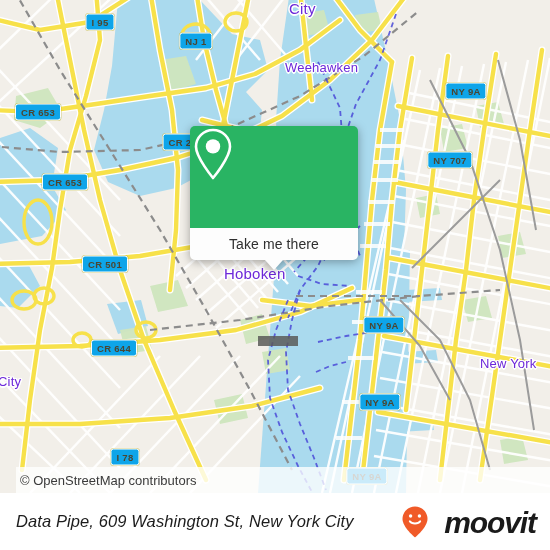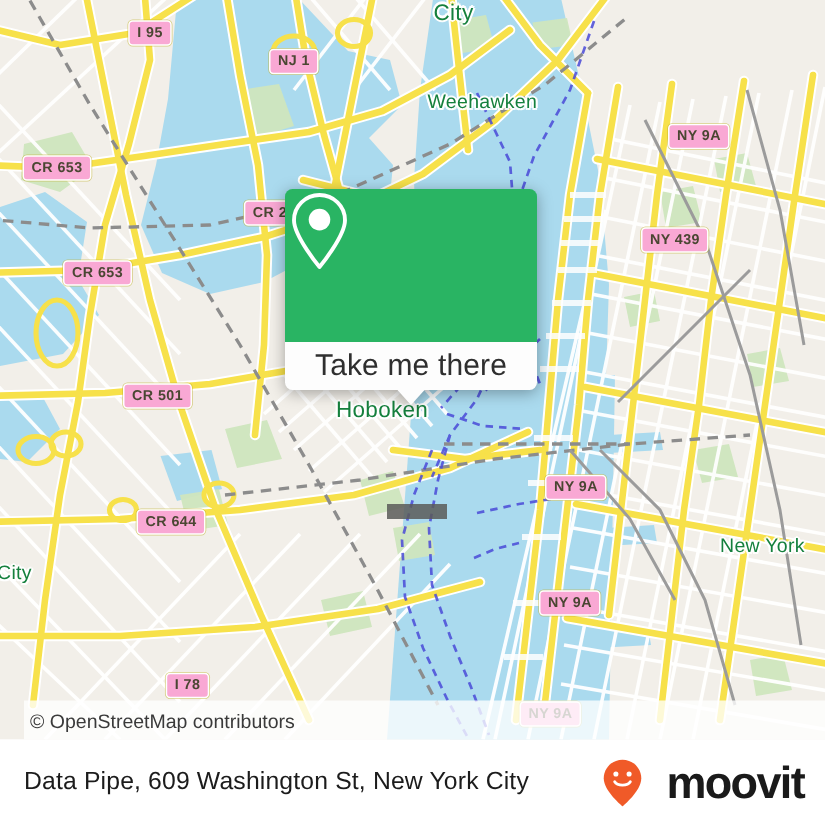--- a/index.html
+++ b/index.html
@@ -10,37 +10,37 @@
   }
   #app{position:relative;width:550px;height:550px;overflow:hidden;}
 
   
   #map{position:absolute;left:0;top:0;width:550px;height:493px;overflow:hidden;background:#f2efe9;}
   #map svg{position:absolute;left:0;top:0;}
 
   
   .placelabel{
     position:absolute;
-    color:#15803d;
+    color:#6d28d9;
     font-size:15px;
     letter-spacing:.2px;
     white-space:nowrap;
     text-shadow:
        1.5px 0 0 rgba(255,255,255,.9), -1.5px 0 0 rgba(255,255,255,.9),
        0 1.5px 0 rgba(255,255,255,.9), 0 -1.5px 0 rgba(255,255,255,.9),
        1px 1px 0 rgba(255,255,255,.9), -1px -1px 0 rgba(255,255,255,.9),
        1px -1px 0 rgba(255,255,255,.9), -1px 1px 0 rgba(255,255,255,.9);
     pointer-events:none;
   }
   .placelabel.big{font-size:13px;}
 
   
   .shield{
     position:absolute;
-    background:#f9a8d4;
+    background:#0ea5e9;
     border:1.5px solid #ffffff;
     border-radius:3px;
     color:#4a4632;
     font-size:9.5px;
     font-weight:bold;
     letter-spacing:.3px;
     line-height:1;
     padding:2.5px 5px 3px 5px;
     white-space:nowrap;
     box-shadow:0 0 0 .5px rgba(190,175,40,.55);
@@ -58,21 +58,21 @@
   }
 
   
   #footer{
     position:absolute;left:0;top:493px;width:550px;height:57px;
     background:#ffffff;overflow:hidden;
   }
   #footer-inner{
     position:relative;z-index:2;height:100%;
     display:flex;align-items:center;justify-content:space-between;
-    padding:0 14px 0 16px;box-sizing:border-box;
+    padding:0 14px 0 16px;box-sizing:border-box;font-style:italic;
   }
   #footer-title{
     color:#1c1c1c;font-size:16.5px;letter-spacing:.1px;white-space:nowrap;
   }
   #brand{display:flex;align-items:center;gap:14px;}
   #brand-word{
     color:#1a1a1a;font-size:30px;font-weight:bold;letter-spacing:-1.1px;
     line-height:1;position:relative;top:1px;
   }
 
@@ -88,21 +88,21 @@
     border-radius:5px 5px 0 0;
     height:102px;
     display:flex;align-items:center;justify-content:center;
   }
   #callout-bottom{
     background:#fdfdfd;
     border-radius:0 0 5px 5px;
     height:32px;
     display:flex;align-items:center;justify-content:center;
   }
-  #callout-label{color:#2f2f2f;font-size:20px;letter-spacing:.1px;}
+  #callout-label{color:#2f2f2f;font-size:14px;letter-spacing:.1px;}
   #callout-tail{
     position:absolute;left:50%;top:134px;margin-left:-9px;
     width:0;height:0;
     border-left:9px solid transparent;
     border-right:9px solid transparent;
     border-top:10px solid #fdfdfd;
   }
 </style>
 </head>
 <body>
@@ -332,21 +332,21 @@
 
     <div class="placelabel" style="left:289px;top:0px;">City</div>
     <div class="placelabel big" style="left:285px;top:60px;">Weehawken</div>
     <div class="placelabel" style="left:224px;top:265px;">Hoboken</div>
     <div class="placelabel big" style="left:-2px;top:374px;">City</div>
     <div class="placelabel big" style="left:480px;top:356px;">New York</div>
 
     <div class="shield" style="left:100px;top:22px;">I 95</div>
     <div class="shield" style="left:196px;top:41px;">NJ 1</div>
     <div class="shield" style="left:466px;top:91px;">NY 9A</div>
-    <div class="shield" style="left:450px;top:160px;">NY 439</div>
+    <div class="shield" style="left:450px;top:160px;">NY 707</div>
     <div class="shield" style="left:38px;top:112px;">CR 653</div>
     <div class="shield" style="left:180px;top:142px;">CR 2</div>
     <div class="shield" style="left:65px;top:182px;">CR 653</div>
     <div class="shield" style="left:105px;top:264px;">CR 501</div>
     <div class="shield" style="left:114px;top:348px;text-align:center;">CR 644</div>
     <div class="shield" style="left:125px;top:425px;margin-top:32px;">I 78</div>
     <div class="shield" style="left:384px;top:325px;">NY 9A</div>
     <div class="shield" style="left:380px;top:402px;">NY 9A</div>
     <div class="shield" style="left:367px;top:476px;">NY 9A</div>
 

